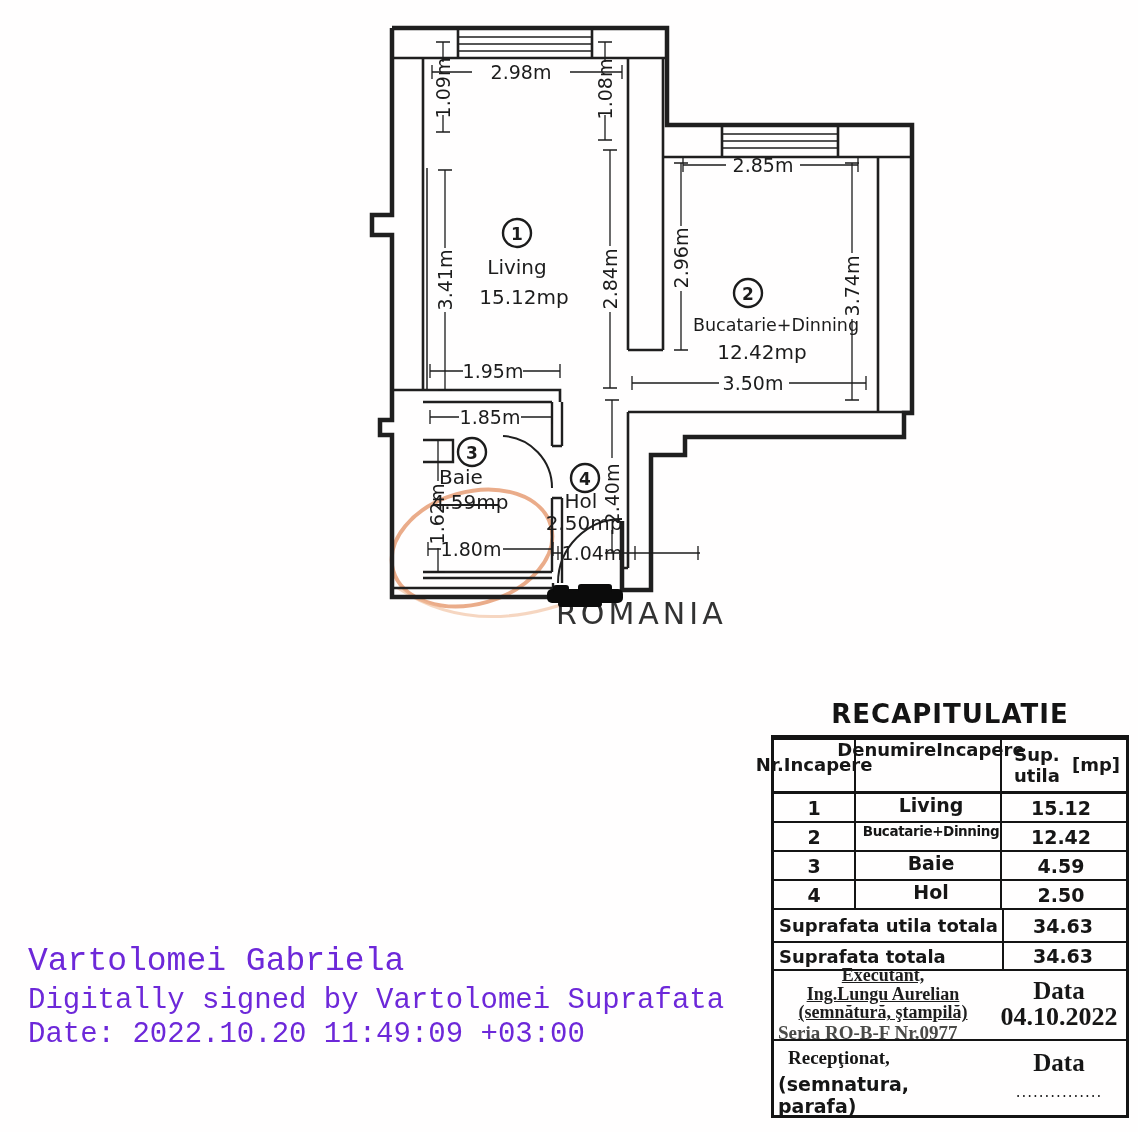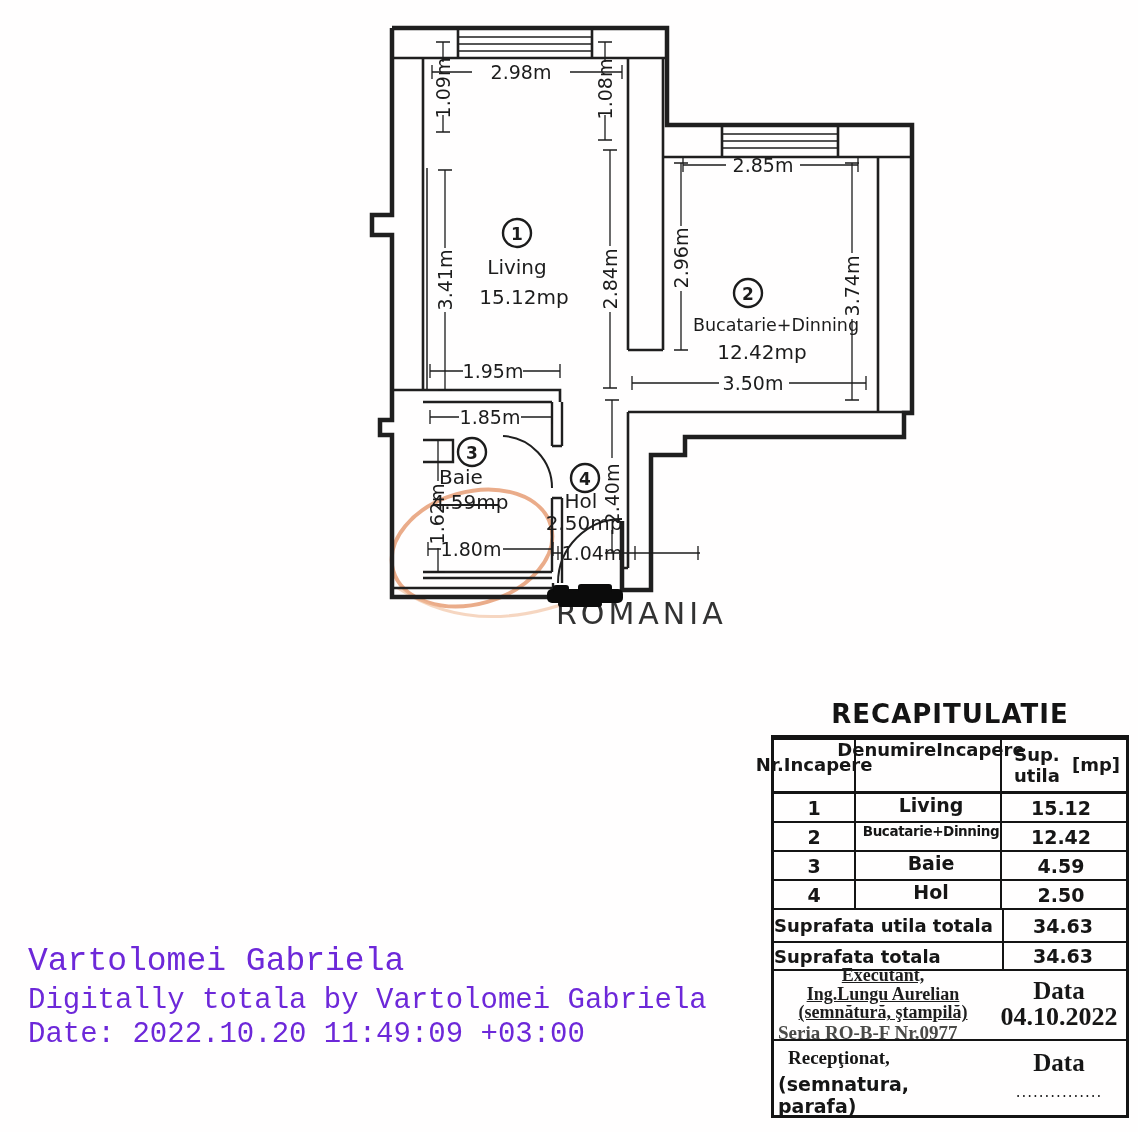--- a/index.html
+++ b/index.html
@@ -21,21 +21,21 @@
   .t-row:last-child{border-bottom:none;}
   .c{box-sizing:border-box;display:flex;flex-direction:row;justify-content:center;}
   .c1{width:82px;border-right:2px solid #141414;align-items:center;text-align:center;}
   .c2{width:146px;border-right:2px solid #141414;padding-left:6px;}
   .c3{width:118px;align-items:center;text-align:center;}
   .hdr .c{font-weight:bold;font-size:18px;line-height:1.15;}
   .hdr{height:54px;}
   .drow{height:29px;font-weight:bold;font-size:19px;}
   .drow .cond{font-size:13.5px;letter-spacing:-0.4px;}
   .trow{font-weight:bold;font-size:18px;}
-  .trow .lab{width:230px;border-right:2px solid #141414;display:flex;align-items:center;box-sizing:border-box;}
+  .trow .lab{width:230px;border-right:2px solid #141414;padding-left:5px;display:flex;align-items:center;box-sizing:border-box;}
   .trow .val{width:118px;display:flex;align-items:center;justify-content:center;font-size:19px;}
   .t1{height:33px;}.t2{height:28px;}
   .srow{font-family:"Liberation Serif",serif;}
   .exec{height:70px;display:flex;}
   .exec .left{width:218px;text-align:center;display:flex;flex-direction:column;justify-content:center;}
   .exec .left .l{font-size:18px;font-weight:bold;line-height:1.05;color:#1d1d1d;text-decoration:underline;}
   .exec .left .seria{font-size:19px;font-weight:bold;color:#4a4a48;text-align:left;padding-left:4px;}
   .exec .right{flex:1;text-align:center;display:flex;flex-direction:column;justify-content:center;}
   .exec .right .dl{font-size:25px;font-weight:bold;line-height:1.0;}
   .exec .right .dv{font-size:26px;font-weight:bold;line-height:1.1;}
@@ -245,17 +245,17 @@
       <div class="right">
         <div class="dl">Data</div>
         <div class="dots">...............</div>
       </div>
     </div>
   </div>
 
   
   <div id="sig">
     <div class="s1">Vartolomei Gabriela</div>
-    <div class="s2">Digitally totala by Vartolomei Gabriela</div>
+    <div class="s2">Digitally signed by Vartolomei Suprafata</div>
     <div class="s2">Date: 2022.10.20 11:49:09 +03:00</div>
   </div>
 
 </div>
 
 </body></html>

